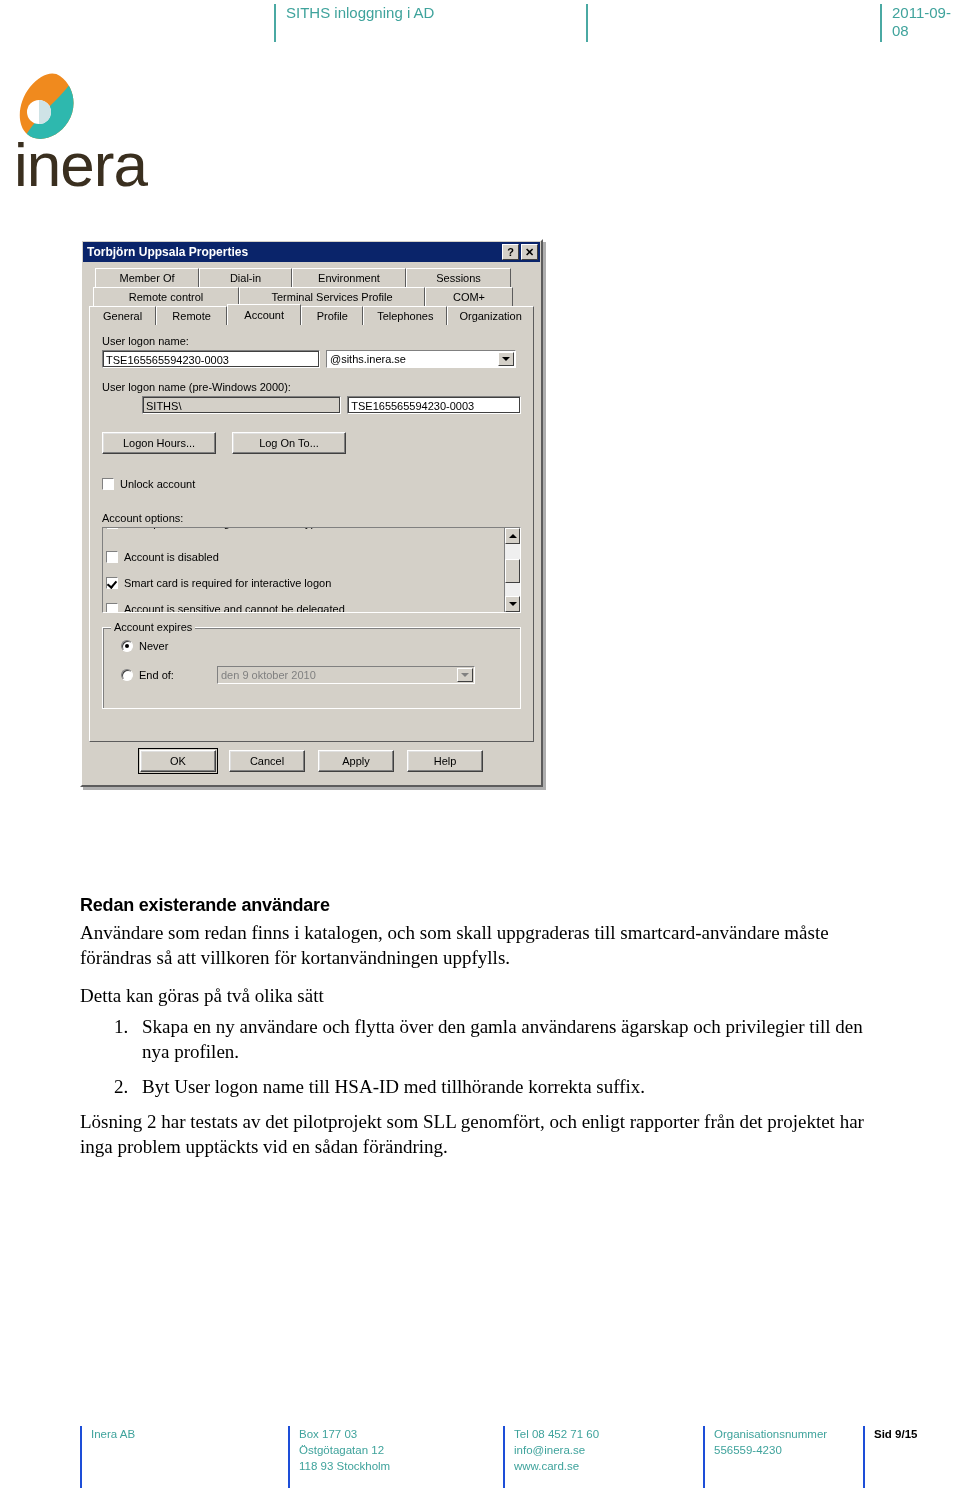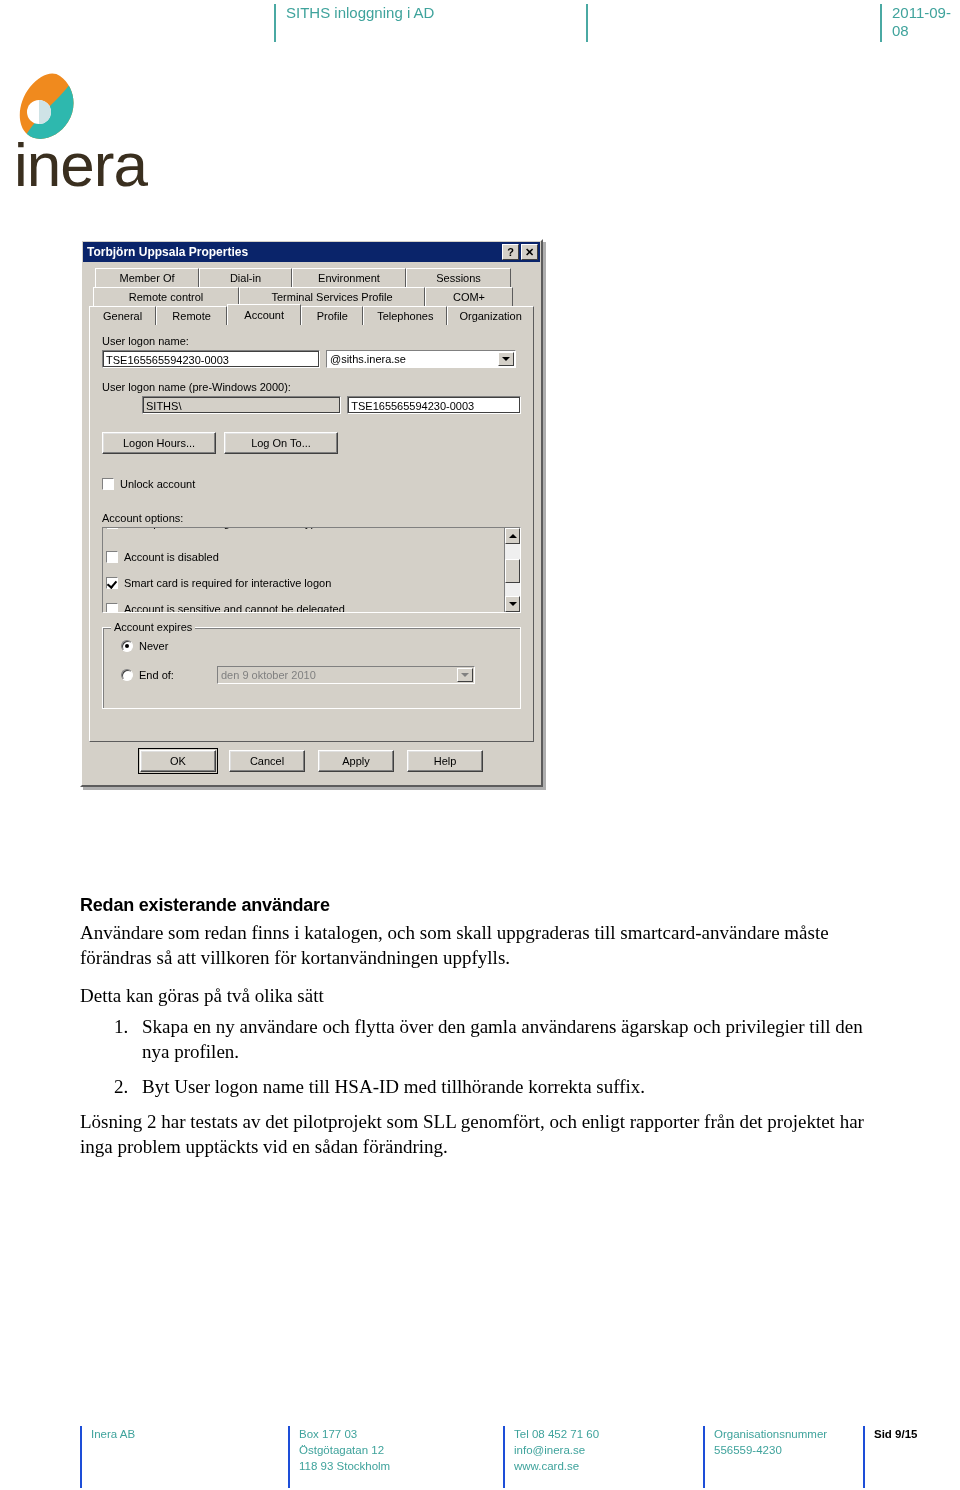--- a/index.html
+++ b/index.html
@@ -455,21 +455,21 @@
             </div>
         </div>
       </div>
 
       <div class="fld-label" style="margin-top:13px">User logon name (pre-Windows 2000):</div>
       <div class="row" style="gap:6px;padding-left:40px;">
         <div class="txtbox grey" style="width:218px">SITHS\</div>
         <div class="txtbox" style="width:190px">TSE165565594230-0003</div>
       </div>
 
-      <div class="row" style="gap:8px; margin-top:18px;">
+      <div class="row" style="gap:16px; margin-top:18px;">
         <div class="btn" style="min-width:114px">Logon Hours...</div>
         <div class="btn" style="min-width:114px">Log On To...</div>
       </div>
 
       <div class="chkline" style="margin-top:24px;">
         <span class="chk"></span>
         <span>Unlock account</span>
       </div>
 
       <div class="fld-label" style="margin-top:22px">Account options:</div>

